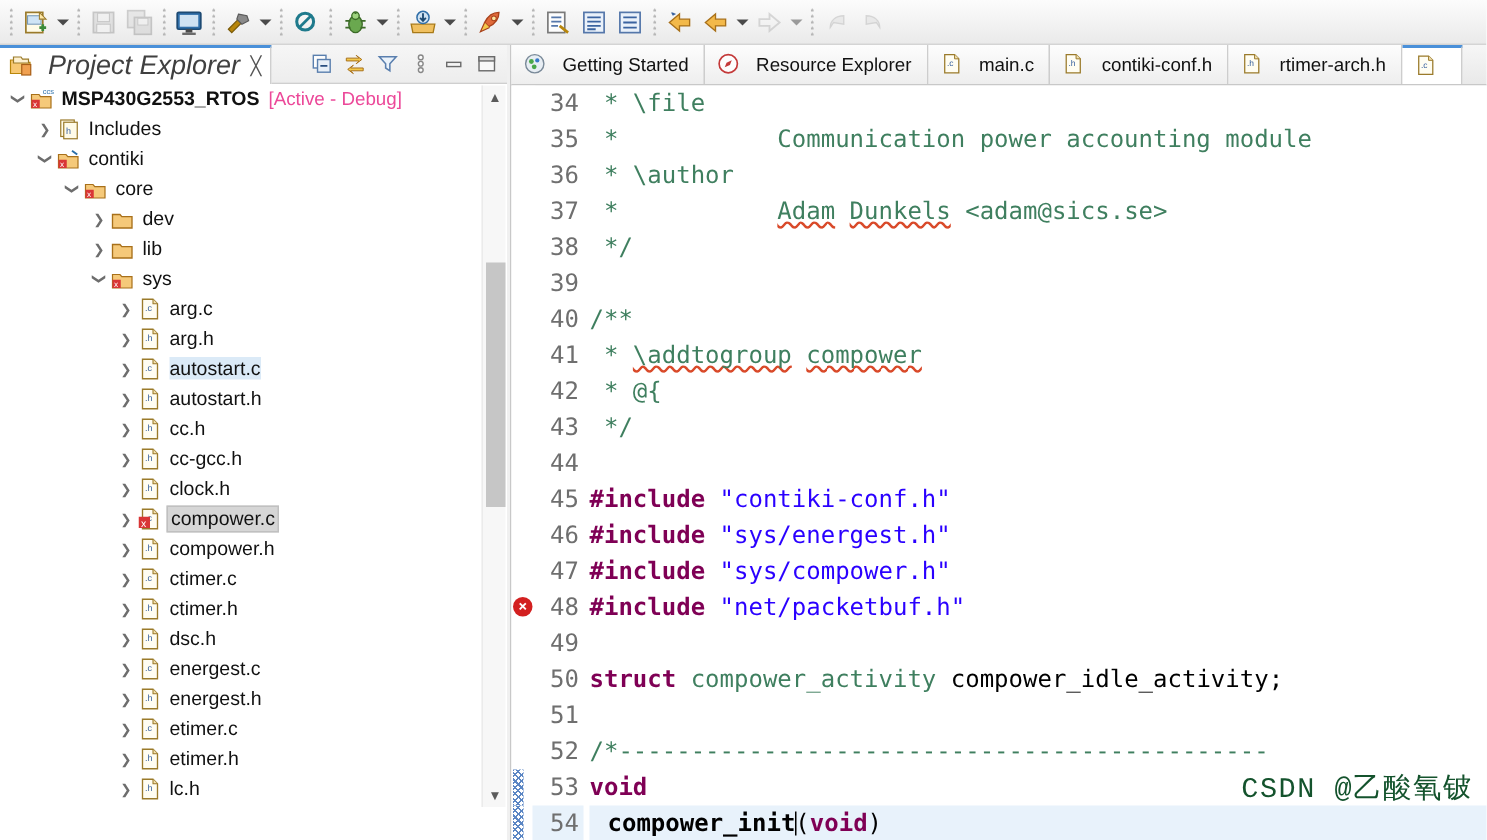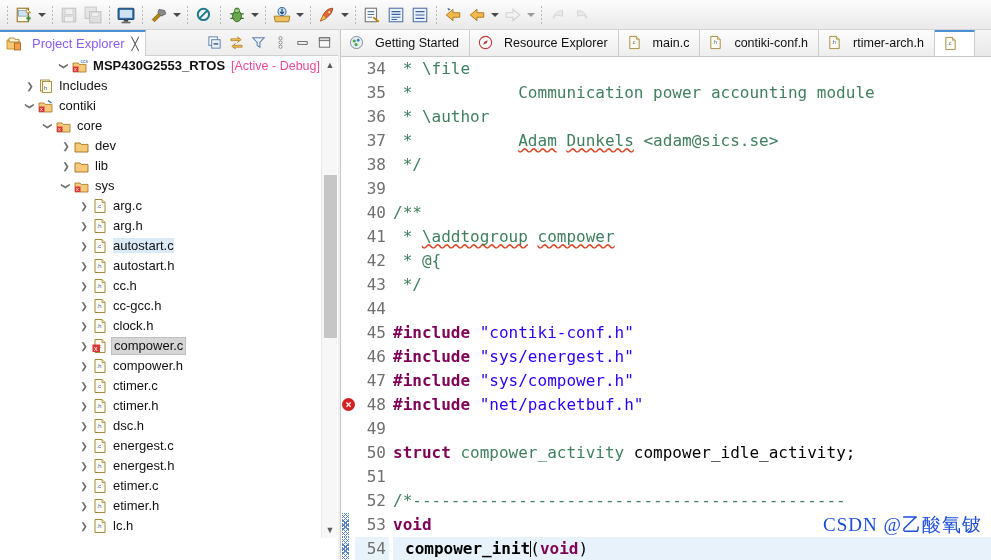--- a/index.html
+++ b/index.html
@@ -52,21 +52,21 @@
     display: flex; align-items: center;
   }
   #pe-tab {
     display: flex; align-items: center; height: 26px; padding: 0 6px 0 6px;
     background: #ffffff;
     border-top: 2px solid #4a90d9;
     border-right: 1px solid #cfcfcf;
     gap: 5px;
   }
   #pe-tab .pe-label {
-    font-size: 13px; color: #8b5cf6; white-space: nowrap;
+    font-size: 18px; color: #404040; white-space: nowrap; font-style: italic;
   }
   .pe-close {
     font-size: 12px; color: #555; margin-left: 2px; line-height: 1;
   }
   #pe-toolbtns {
     margin-left: auto; display: flex; align-items: center; gap: 2px; padding-right: 4px;
   }
   .pe-tbtn {
     width: 20px; height: 20px; display: flex; align-items: center; justify-content: center;
   }
@@ -184,22 +184,22 @@
       repeating-linear-gradient(45deg, #5b86c4 0 1px, transparent 1px 3px),
       repeating-linear-gradient(-45deg, #5b86c4 0 1px, transparent 1px 3px);
     background-color: #ffffff;
   }
   .caret {
     display: inline-block; width: 1px; height: 16px;
     background: #000; vertical-align: -3px; margin: 0 -0.5px;
   }
   #watermark {
     position: absolute; right: 10px; bottom: 22px;
-    font-size: 19px; color: #1d4ed8; letter-spacing: 1px;
-    font-family: Liberation Serif, serif; pointer-events: none;
+    font-size: 19px; color: #14532d; letter-spacing: 1px;
+    font-family: Liberation Mono, monospace; pointer-events: none;
   }
 </style>
 </head>
 <body>
 
 <div id="app">
 
   <div id="toolbar">
       <div class="tb-grip"></div>
       <div class="tb-btn">
@@ -376,21 +376,21 @@
           <div class="pe-tbtn">
             <svg width="15" height="15" viewBox="0 0 16 16">
               <rect x="2.5" y="3" width="11" height="10" fill="#f8f8f8" stroke="#6a6a6a"></rect>
               <rect x="2.5" y="3" width="11" height="3" fill="#dcdcdc" stroke="#6a6a6a"></rect>
             </svg>
           </div>
         </div>
     </div>
 
     <div id="tree">
-        <div class="row" style="padding-left: 20px; justify-content: flex-end;">
+        <div class="row" style="padding-left: 4px;">
           <span class="twisty" style="transform: rotate(90deg);">❯</span>
           <span class="ico"><svg width="16" height="16" viewBox="0 0 16 16">
               <path d="M1 5h5l1 1.4h7V14H1z" fill="#f5c97a" stroke="#a8701a" stroke-width="0.8"></path>
               <text x="8.5" y="4.5" font-size="5" fill="#2a6ea8" font-family="sans-serif">ccs</text>
               <rect x="1" y="8.5" width="5.5" height="5.5" fill="#d93636"></rect>
               <text x="2" y="13.2" font-size="5.5" fill="#fff" font-family="sans-serif">x</text>
             </svg></span>
           <span class=""><span class="lbl bold">MSP430G2553_RTOS</span></span>
           <span class="suffix">[Active - Debug]</span>
         </div>

